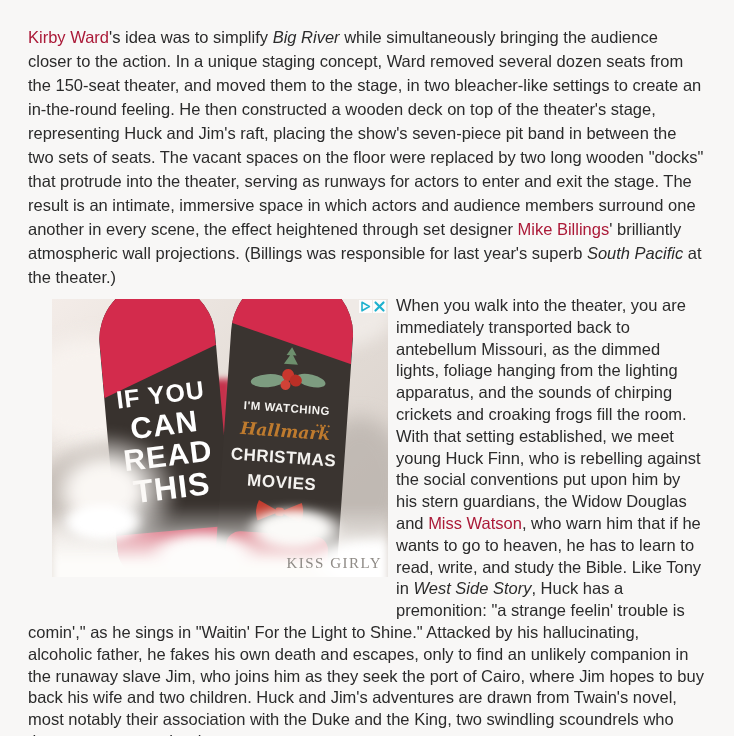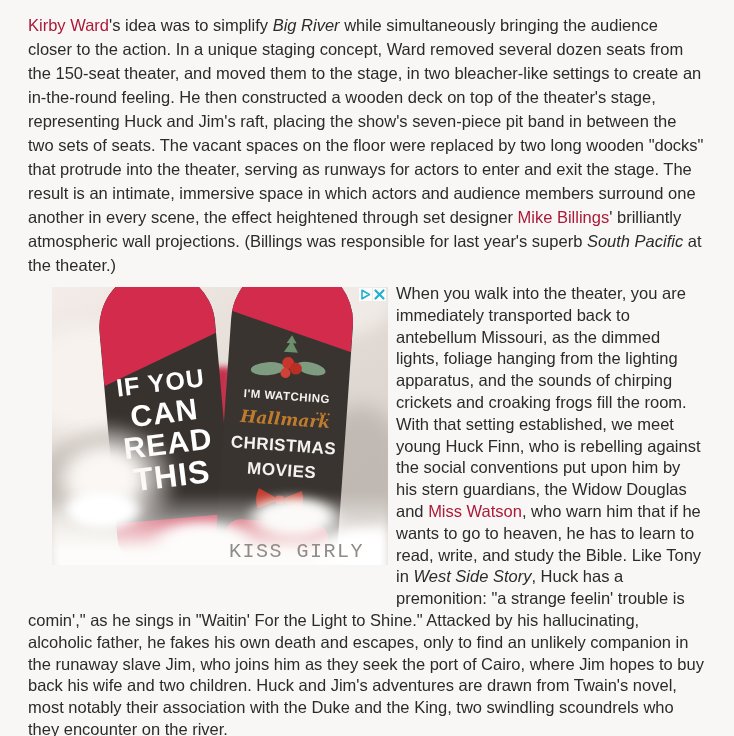--- a/index.html
+++ b/index.html
@@ -3,21 +3,21 @@
 <meta charset="utf-8">
 <style>
   html,body{margin:0;padding:0;}
   body{
     width:734px;height:736px;overflow:hidden;
     background:#f8f7f6;color:#2b2b2b;
     font-family:"Liberation Sans",sans-serif;
   }
   .article{padding:13px 28px 0 28px;}
   .para{font-size:16.5px;}
-  .p1{line-height:24px;margin:0 0 6px 0;}
+  .p1{line-height:24px;margin:12px 0 6px 0;}
   .p2{line-height:21.8px;}
   .lnk{color:var(--link,#ab1a38);text-decoration:none;cursor:pointer;}
   em{font-style:italic;}
 
   
   .ad{
     float:left;position:relative;overflow:hidden;
     width:336px;height:278px;
     margin:4px 8px 30px 24px;
     background:linear-gradient(140deg,#f3ece8 0%,#e4ddd7 45%,#d6cec8 100%);
@@ -71,22 +71,22 @@
       radial-gradient(60px 30px at 15% 20%, #ffffff 50%, rgba(255,255,255,0) 72%),
       radial-gradient(80px 35px at 45% 60%, #fdfcfb 45%, rgba(253,252,251,0) 72%),
       radial-gradient(70px 32px at 72% 28%, #fbfaf8 45%, rgba(251,250,248,0) 72%),
       radial-gradient(90px 40px at 95% 70%, #ffffff 45%, rgba(255,255,255,0) 72%),
       linear-gradient(to top, #fdfcfa 32%, rgba(253,252,250,0) 100%);
     filter:blur(4px);}
   .fluff2{position:absolute;left:-22px;bottom:26px;width:150px;height:120px;z-index:3;
     background:radial-gradient(closest-side,#faf7f4 40%, rgba(250,247,244,0) 100%);
     filter:blur(6px);}
 
-  .watermark{position:absolute;right:24px;bottom:2px;z-index:5;
-    font-family:Liberation Mono, monospace;font-size:20px;letter-spacing:1.5px;
+  .watermark{position:absolute;right:6px;bottom:2px;z-index:5;
+    font-family:Liberation Serif, serif;font-size:15px;letter-spacing:1.5px;
     color:#8f8b86;}
 
   .adicons{position:absolute;top:1px;right:2px;z-index:6;display:flex;gap:1px;}
   .adicons span{display:inline-block;width:13px;height:13px;background:rgba(255,255,255,.85);}
   .adicons svg{display:block;}
 </style>
 </head>
 <body>
 
 <main class="article">

